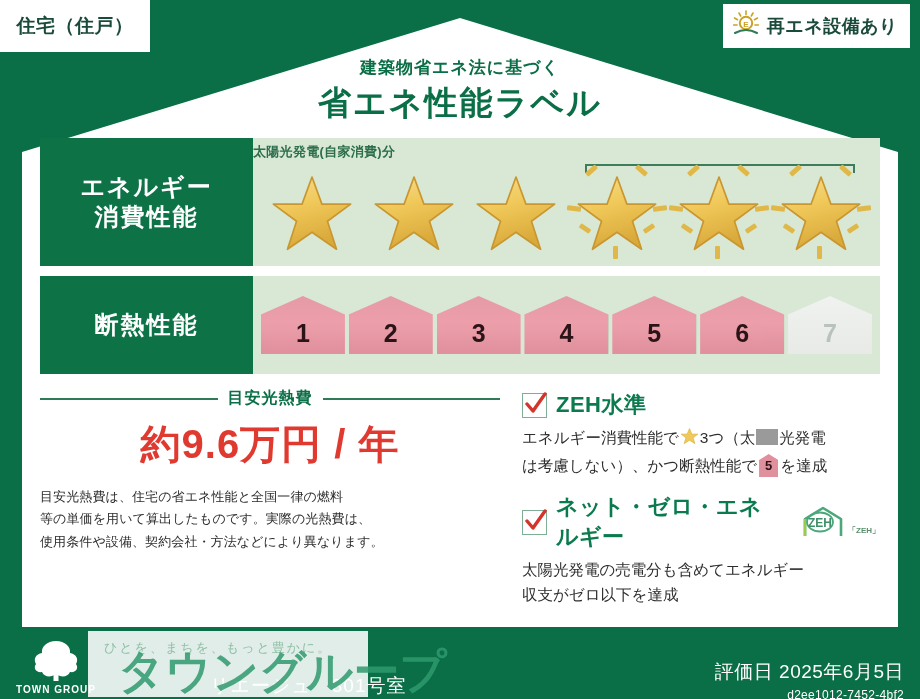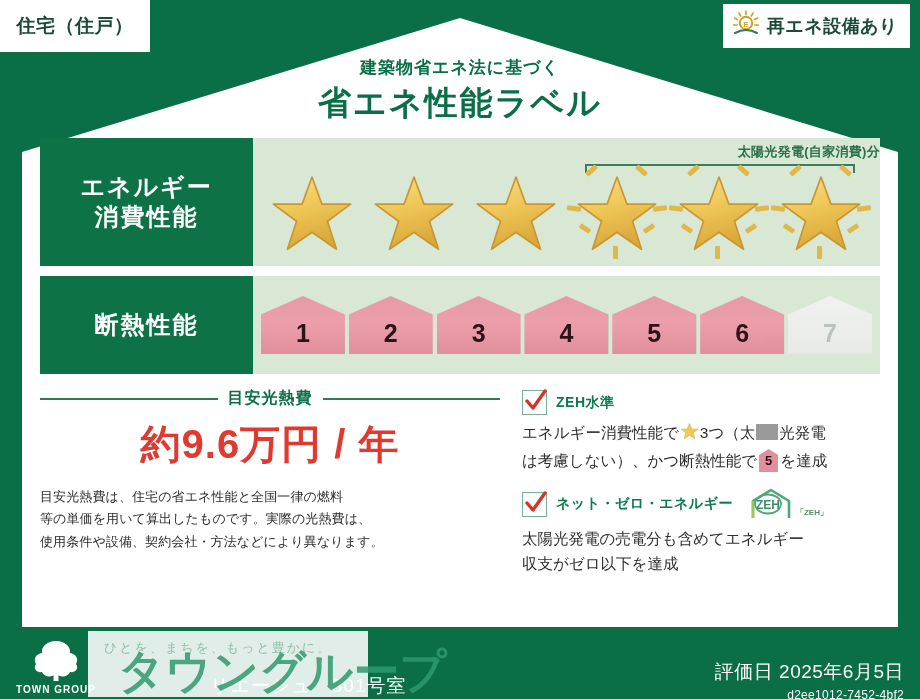--- a/index.html
+++ b/index.html
@@ -92,21 +92,21 @@
 
   .perf-value {
     flex: 1;
     background: #d8e8d5;
     position: relative;
   }
 
   
   #solar-note {
     position: absolute; top: 4px; left: 0; right: 0;
-    text-align: right;
+    text-align: left;
   }
   #solar-note-text {
     font-size: 13px; font-weight: bold; color: #2c6e4b;
     letter-spacing: 0.3px;
   }
   #solar-bracket {
     position: absolute;
     left: 53%; right: 4%;
     top: 26px; height: 9px;
     border: 2px solid #3d7d5c;
@@ -177,21 +177,21 @@
   
   .zeh-item { margin-bottom: 14px; }
   .zeh-head { display: flex; align-items: center; gap: 9px; }
   .check-box {
     width: 25px; height: 25px; flex: 0 0 25px;
     border: 1.5px solid #7fae96; background: #fff;
     position: relative;
   }
   .check-box svg { position: absolute; left: 1px; top: -3px; }
   .zeh-title {
-    font-size: 14px; font-weight: bold; color: #0b7a4e;
+    font-size: 22px; font-weight: bold; color: #0b7a4e;
     letter-spacing: 0.5px;
   }
   .zeh-desc {
     font-size: 15.5px; color: #2d2d2d; line-height: 1.62;
     margin-top: 5px;
   }
   .inline-star { vertical-align: -3px; margin: 0 1px; }
   .inline-badge {
     display: inline-block;
     background: #e08f9d; color: #2a1418;

